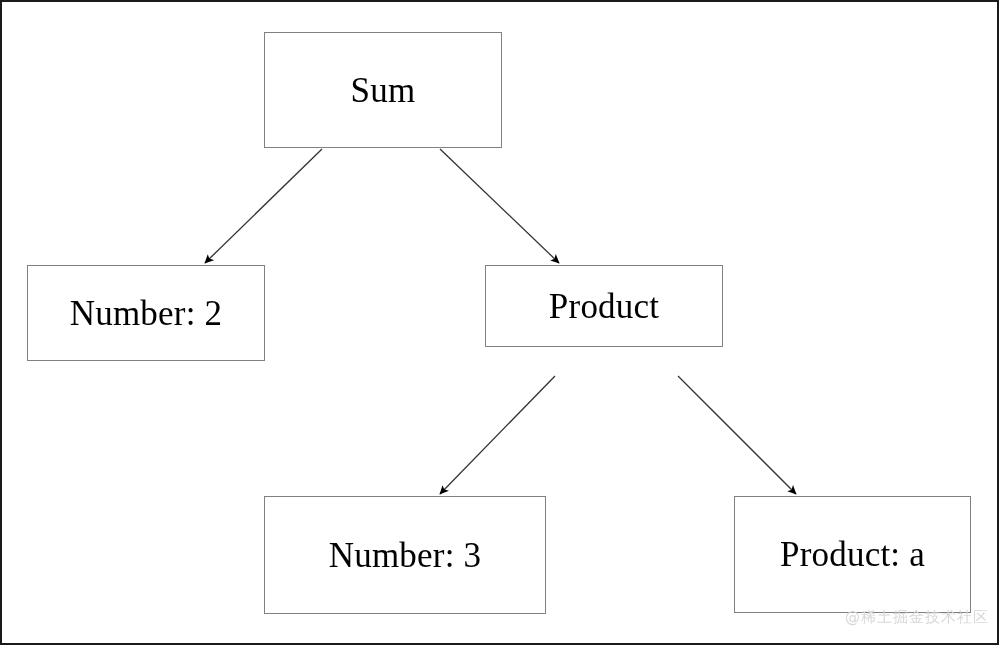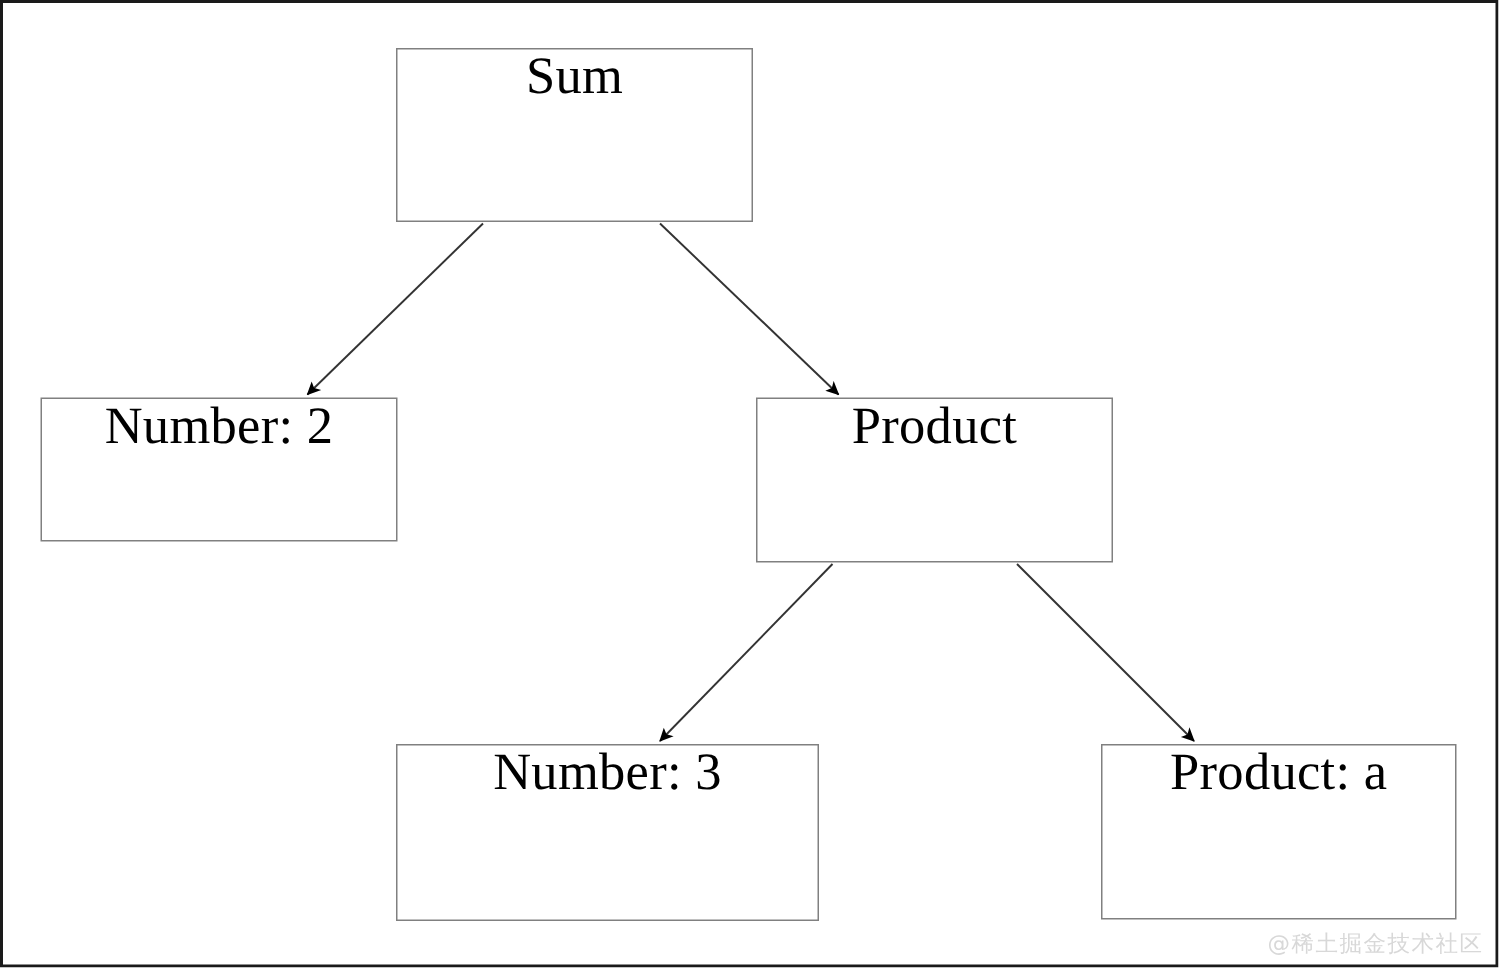--- a/index.html
+++ b/index.html
@@ -27,42 +27,43 @@
     width: 999px;
     height: 645px;
     pointer-events: none;
   }
   .node {
     position: absolute;
     box-sizing: border-box;
     background: #ffffff;
     border: 1.5px solid #808080;
     display: flex;
+    align-items: center;
     justify-content: center;
     z-index: 3;
   }
   .node-label {
     font-family: "Liberation Serif", serif;
     font-size: 35px;
     line-height: 1;
     color: #000000;
     white-space: nowrap;
     letter-spacing: 0.2px;
   }
   
   #node-sum      { left: 262px; top: 30px;  width: 238px; height: 116px; }
   #node-number2  { left: 25px;  top: 263px; width: 238px; height: 96px; }
-  #node-product  { left: 502px; top: 263px; width: 238px; height: 110px; }
+  #node-product  { left: 483px; top: 263px; width: 238px; height: 82px; }
   #node-number3  { left: 262px; top: 494px; width: 282px; height: 118px; }
   #node-variable { left: 732px; top: 494px; width: 237px; height: 117px; }
 
   #watermark {
     position: absolute;
     right: 8px;
-    bottom: 4px;
+    bottom: 16px;
     font-family: "DejaVu Sans", sans-serif;
     font-size: 15px;
     color: #d8d8d8;
     letter-spacing: 1px;
     white-space: nowrap;
     z-index: 5;
     user-select: none;
   }
 </style>
 </head>

